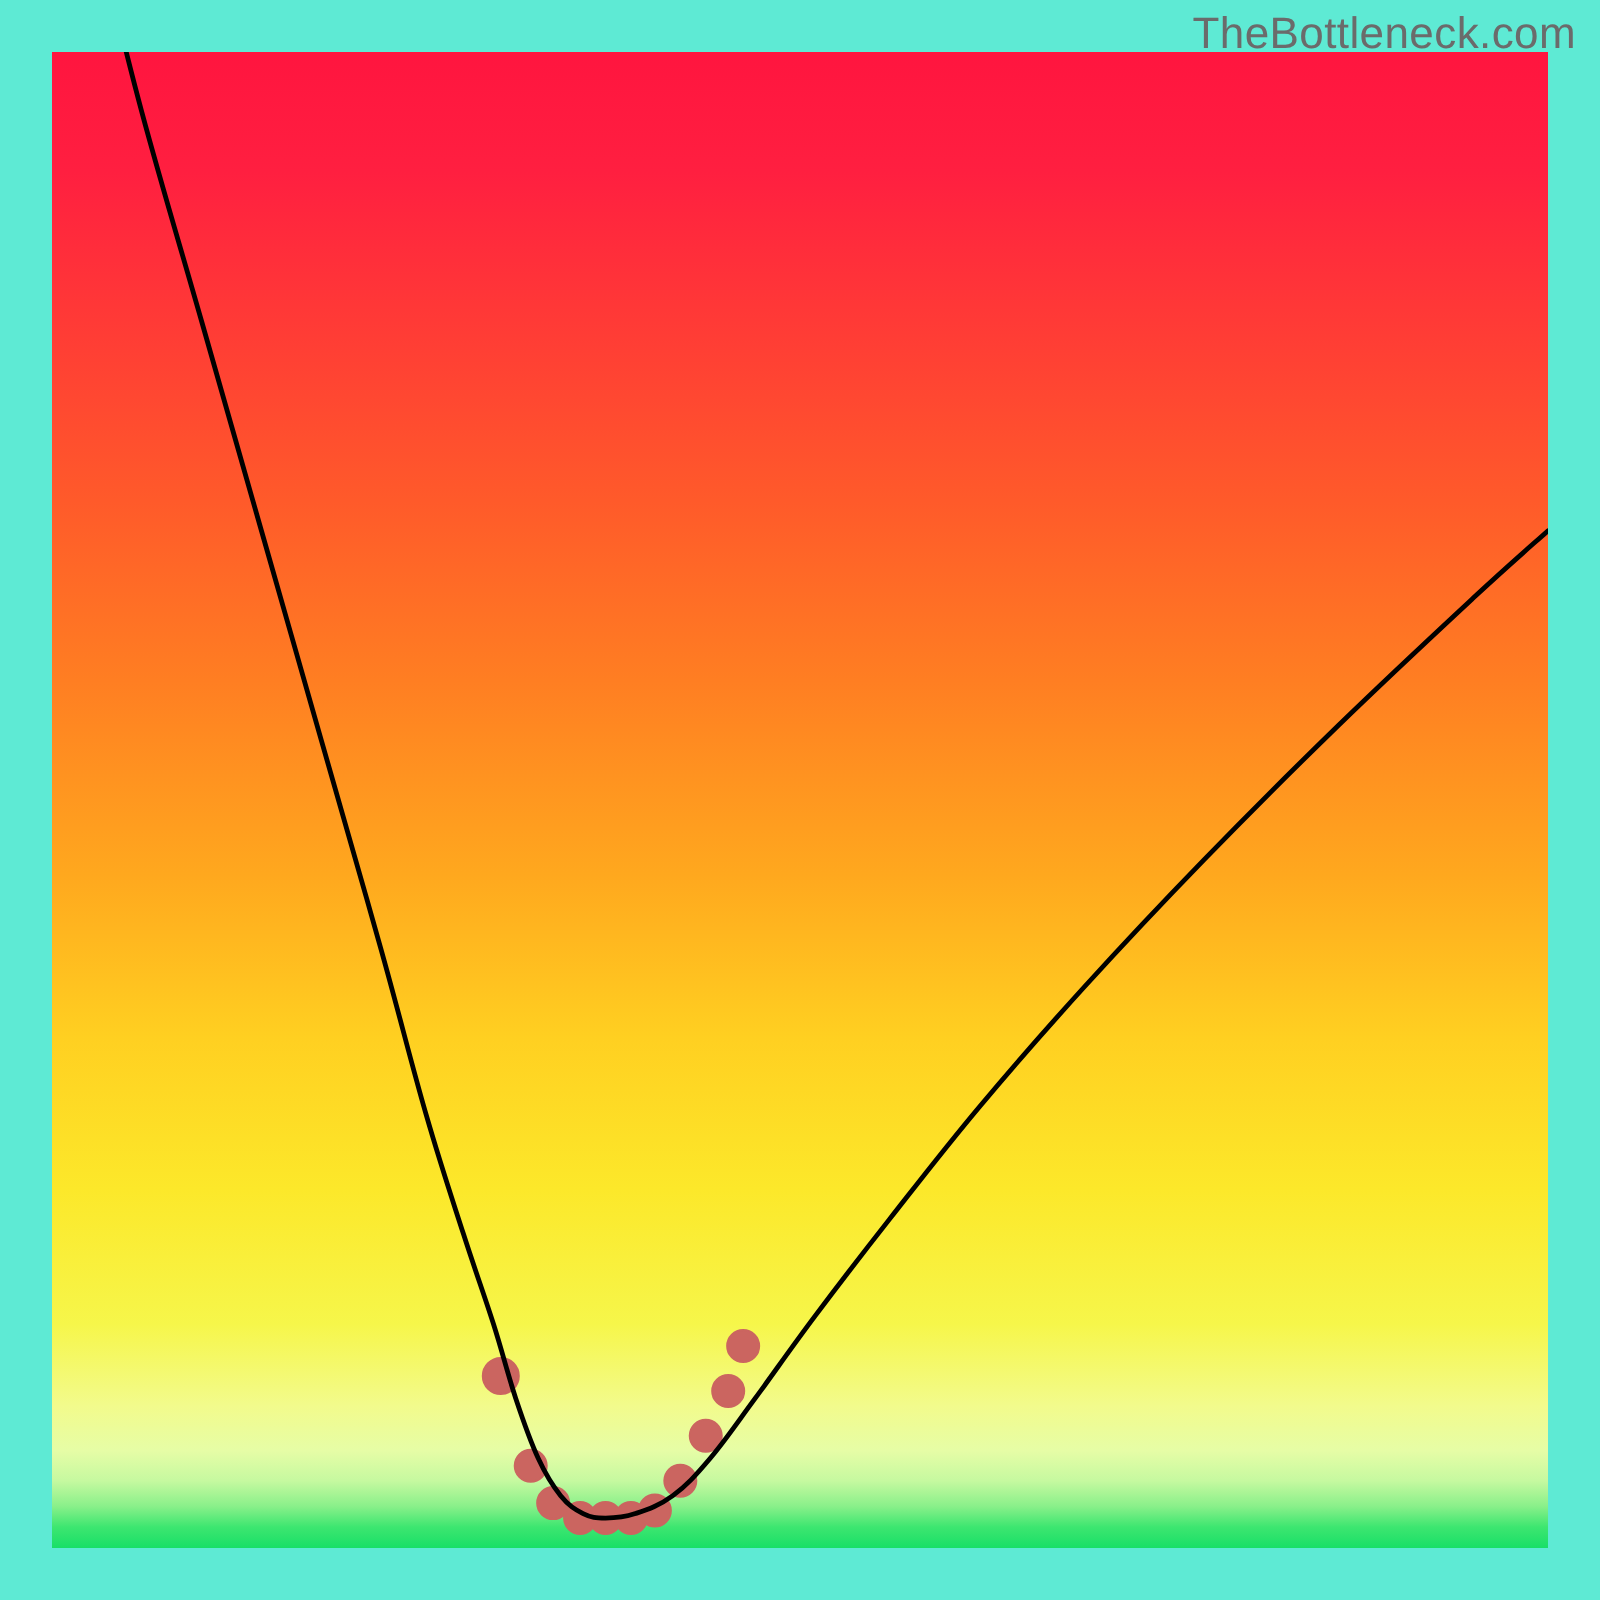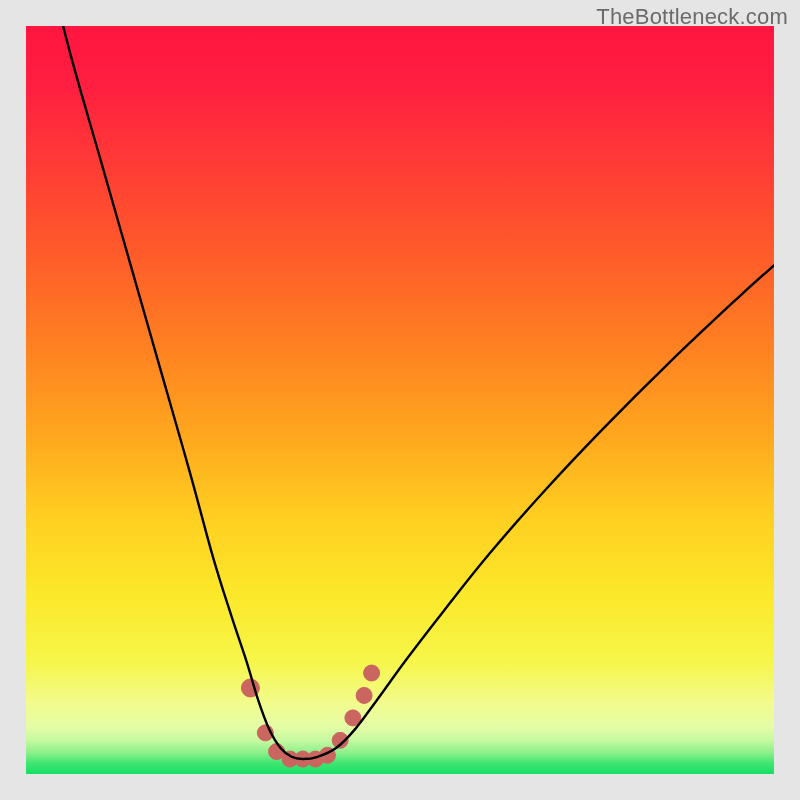--- a/index.html
+++ b/index.html
@@ -9,21 +9,21 @@
     height: 800px;
     background: #000;
     overflow: hidden;
     font-family: Arial, Helvetica, sans-serif;
   }
   .frame {
     position: absolute;
     left: 0; top: 0;
     width: 800px;
     height: 800px;
-    background: #e5e5e5;
+    background: #5eead4;
   }
   .plot-area {
     position: absolute;
     left: 26px;
     top: 26px;
     width: 748px;
     height: 748px;
   }
   .gradient {
     position: absolute;

